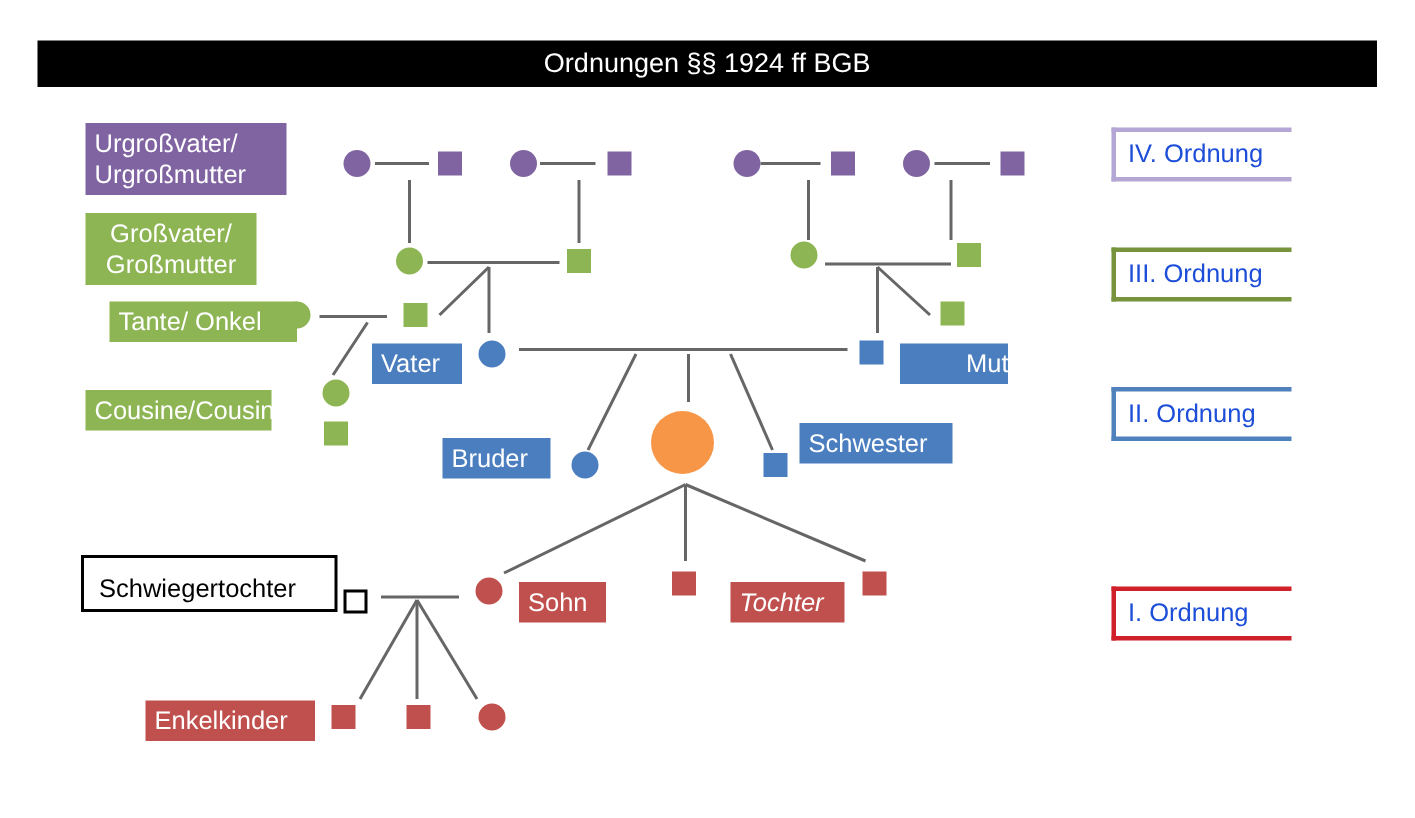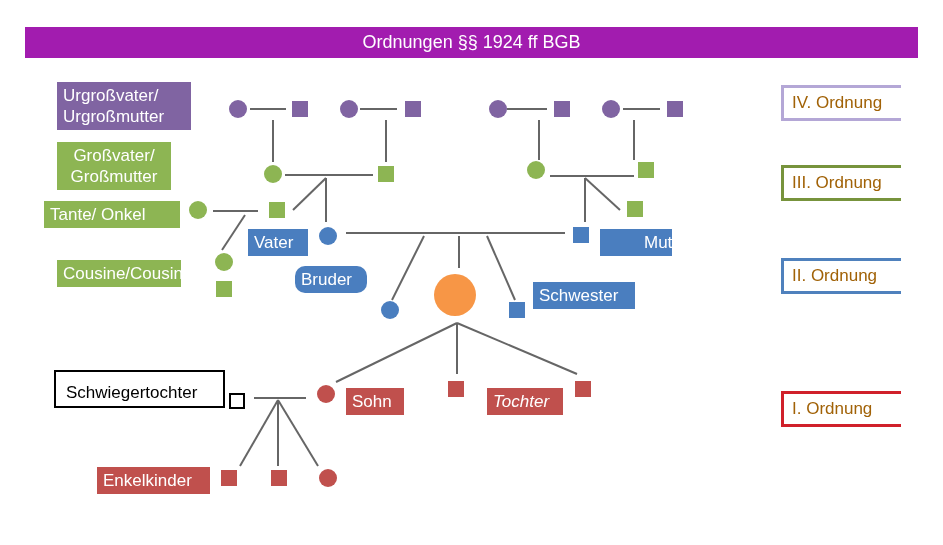--- a/index.html
+++ b/index.html
@@ -1,24 +1,24 @@
 <!DOCTYPE html>
 <html><head>
 <meta charset="utf-8">
 <style>
   html, body { margin:0; padding:0; background:#ffffff; }
   body { width:943px; height:545px; position:relative; overflow:hidden; font-family:"Liberation Sans", sans-serif; }
-  .banner { position:absolute; left:25px; top:27px; width:893px; height:31px; background:#a21caf; color:#fff; font-size:18px; display:flex; align-items:center; justify-content:center; }
+  .banner { position:absolute; left:25px; top:27px; width:893px; height:31px; background:#000000; color:#fff; font-size:18px; display:flex; align-items:center; justify-content:center; }
   .lbl { position:absolute; color:#fff; font-size:17px; line-height:21px; padding:3px 6px; box-sizing:border-box; white-space:nowrap; }
   .purple { background:#8064a2; }
   .green { background:#8db553; }
   .blue { background:#4a7ebf; }
   .red { background:#c0504d; }
   .outline { position:absolute; background:#fff; color:#000; border:2px solid #000; font-size:17px; padding:11px 10px; box-sizing:border-box; white-space:nowrap; }
-  .ord { position:absolute; left:781px; width:120px; height:36px; box-sizing:border-box; border:3px solid; border-right:none; background:#fff; color:#a16207; font-size:17px; display:flex; align-items:center; padding-left:8px; }
+  .ord { position:absolute; left:741px; width:120px; height:36px; box-sizing:border-box; border:3px solid; border-right:none; background:#fff; color:#1d4ed8; font-size:17px; display:flex; align-items:center; padding-left:8px; }
   svg { position:absolute; left:0; top:0; }
 </style>
 </head>
 <body>
 
 <div class="banner">
     <span>Ordnungen §§ 1924 ff BGB</span>
   </div>
 
 <svg width="943" height="545">
@@ -94,25 +94,25 @@
 </svg>
 
 <div class="lbl purple" style="left:57px;top:82px;width:134px;">
   <div>Urgroßvater/</div>
   <div>Urgroßmutter</div>
 </div>
 <div class="lbl green" style="left:57px;top:142px;width:114px;text-align:center;">
   <div>Großvater/</div>
   <div>Großmutter</div>
 </div>
-<div class="lbl green" style="left:44px;top:201px;width:136px;">Tante/ Onkel</div>
+<div class="lbl green" style="left:73px;top:201px;width:125px;">Tante/ Onkel</div>
 <div class="lbl green" style="left:57px;top:260px;width:124px;">Cousine/Cousin</div>
 <div class="lbl blue" style="left:248px;top:229px;width:60px;">Vater</div>
 <div class="lbl blue" style="left:600px;top:229px;width:72px;padding-left:44px;">Mutter</div>
-<div class="lbl blue" style="left:295px;top:266px;width:72px;border-radius:10px;">Bruder</div>
+<div class="lbl blue" style="left:295px;top:292px;width:72px;">Bruder</div>
 <div class="lbl blue" style="left:533px;top:282px;width:102px;">Schwester</div>
 <div class="outline" style="left:54px;top:370px;width:171px;height:38px;">Schwiegertochter</div>
 <div class="lbl red" style="left:346px;top:388px;width:58px;">Sohn</div>
 <div class="lbl red" style="left:487px;top:388px;width:76px;font-style:italic;">Tochter</div>
 <div class="lbl red" style="left:97px;top:467px;width:113px;">Enkelkinder</div>
 
 <div class="ord" style="top:85px;border-color:#b4a7d6;">
     <span>IV. Ordnung</span>
   </div>
 <div class="ord" style="top:165px;border-color:#77933c;">

